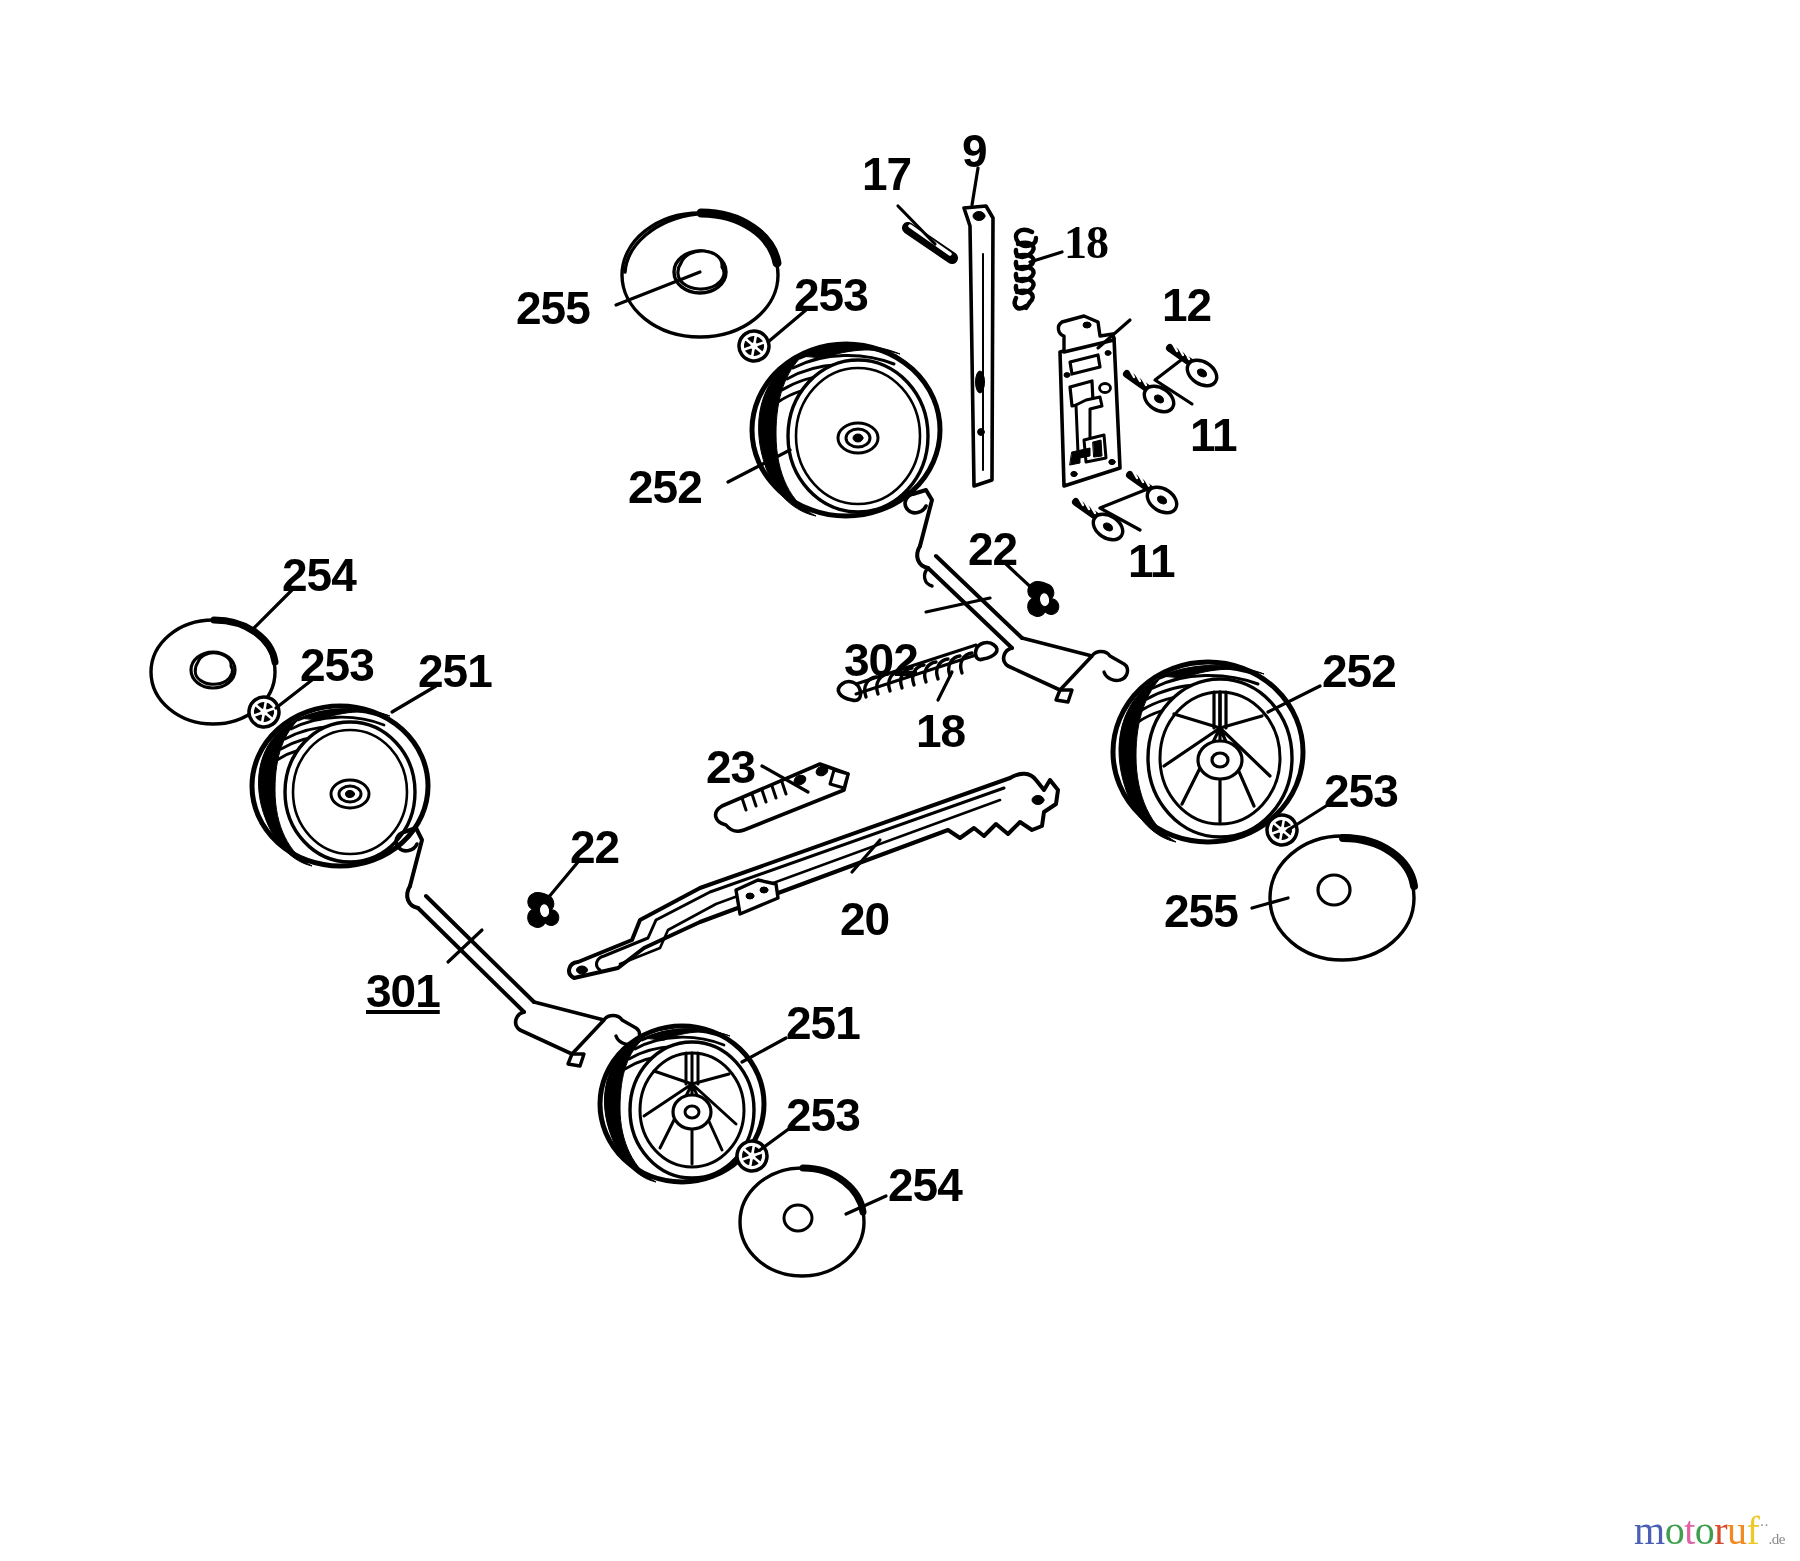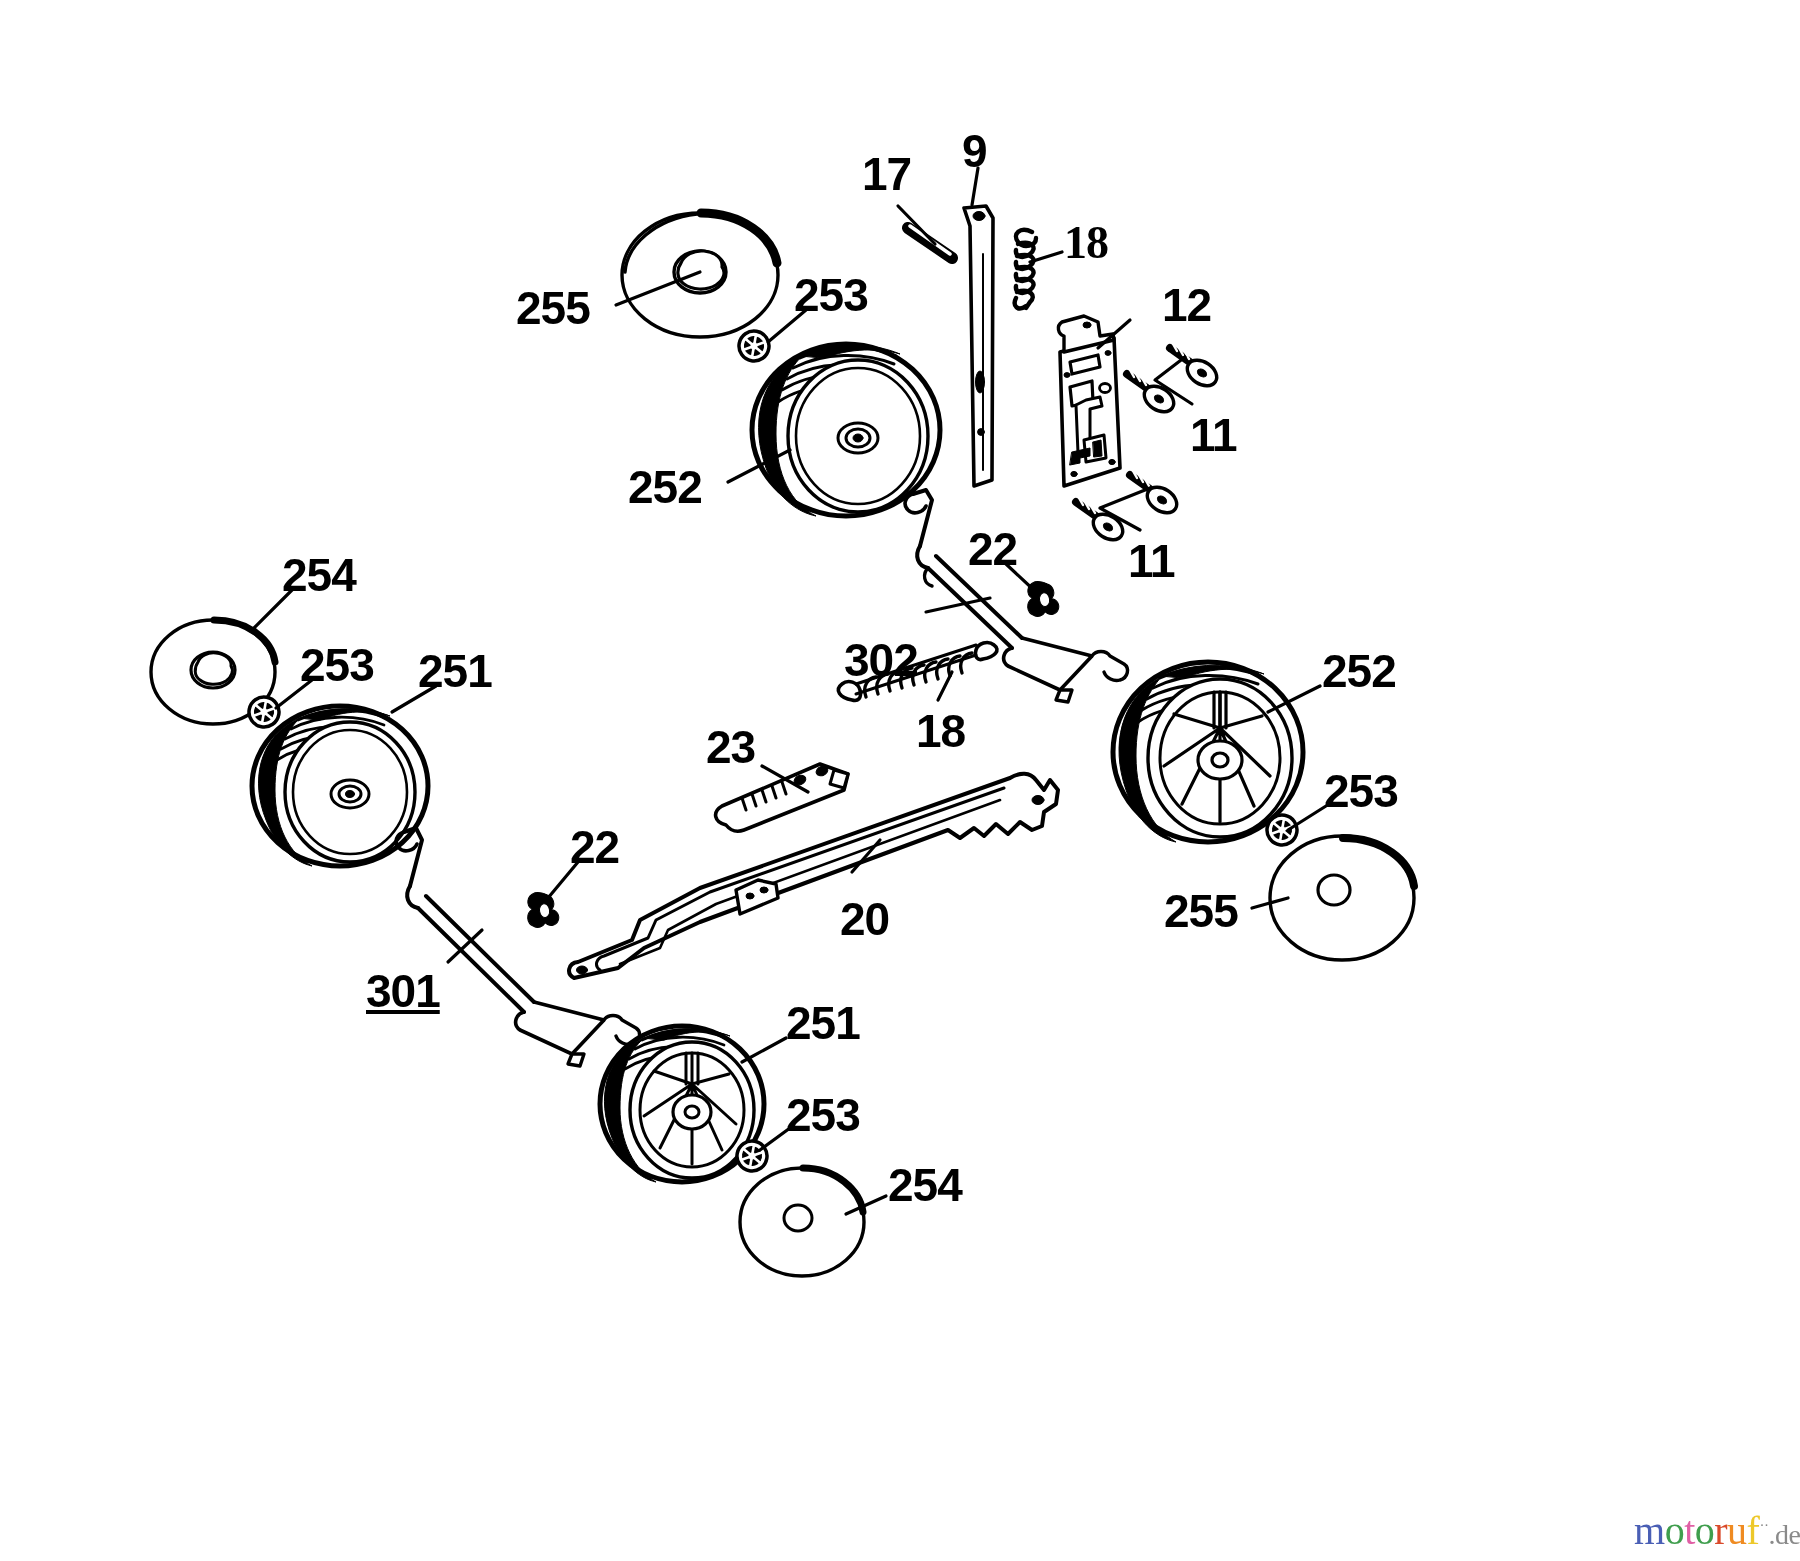--- a/index.html
+++ b/index.html
@@ -38,21 +38,21 @@
   }
   .wm {
     position: absolute;
     font-family: "Liberation Serif", serif;
     font-size: 40px;
     line-height: 40px;
     white-space: nowrap;
     letter-spacing: -0.5px;
   }
   .wm .suffix {
-    font-size: 28px;
+    font-size: 15px;
     color: #8a8a8a;
   }
 </style>
 </head>
 <body>
 
 <div id="page">
 
   <svg id="diagram-svg" viewBox="0 0 1800 1561">
     <defs>
@@ -388,21 +388,21 @@
   <div class="callout" style="left:1130px; top:282px;margin-left:32px;">12</div>
   <div class="callout" style="left:1190px; top:412px;">11</div>
   <div class="callout" style="left:1128px; top:538px;">11</div>
   <div class="callout" style="left:968px; top:526px;">22</div>
   <div class="callout" style="left:844px; top:598px;margin-top:39px;">302</div>
   <div class="callout" style="left:282px; top:552px;">254</div>
   <div class="callout" style="left:300px; top:642px;">253</div>
   <div class="callout" style="left:418px; top:648px;">251</div>
   <div class="callout" style="left:1322px; top:648px;">252</div>
   <div class="callout" style="left:916px; top:708px;">18</div>
-  <div class="callout" style="left:706px; top:724px;text-align:center;">23</div>
+  <div class="callout" style="left:706px; top:744px;text-align:center;">23</div>
   <div class="callout" style="left:1324px; top:768px;">253</div>
   <div class="callout" style="left:570px; top:824px;">22</div>
   <div class="callout" style="left:840px; top:880px;margin-top:16px;">20</div>
   <div class="callout" style="left:1164px; top:888px;">255</div>
   <div class="callout" style="left:366px; top:968px;text-decoration:underline;">301</div>
   <div class="callout" style="left:786px; top:1000px;">251</div>
   <div class="callout" style="left:786px; top:1092px;">253</div>
   <div class="callout" style="left:888px; top:1162px;">254</div>
 
   <div class="wm" id="watermark" style="left:1634px; top:1505px;"><span style="color: rgb(74, 95, 181);">m</span><span style="color: rgb(63, 158, 77);">o</span><span style="color: rgb(224, 95, 165);">t</span><span style="color: rgb(63, 158, 77);">o</span><span style="color: rgb(217, 74, 43);">r</span><span style="color: rgb(239, 139, 34);">u</span><span style="color: rgb(237, 200, 42);">f</span><span style="color: rgb(138, 138, 138); font-size: 15px; vertical-align: super;">··</span><span class="suffix" style="color: rgb(138, 138, 138);">.de</span></div>

